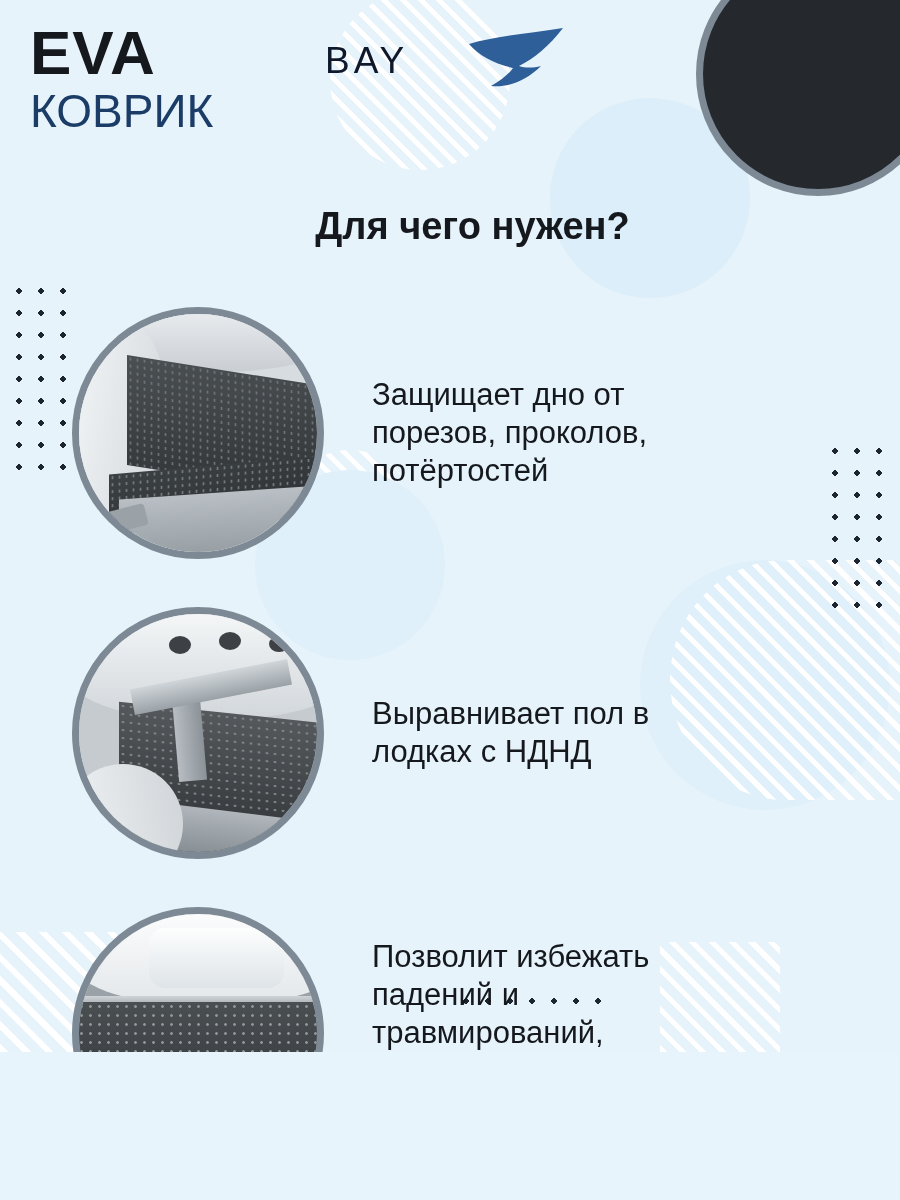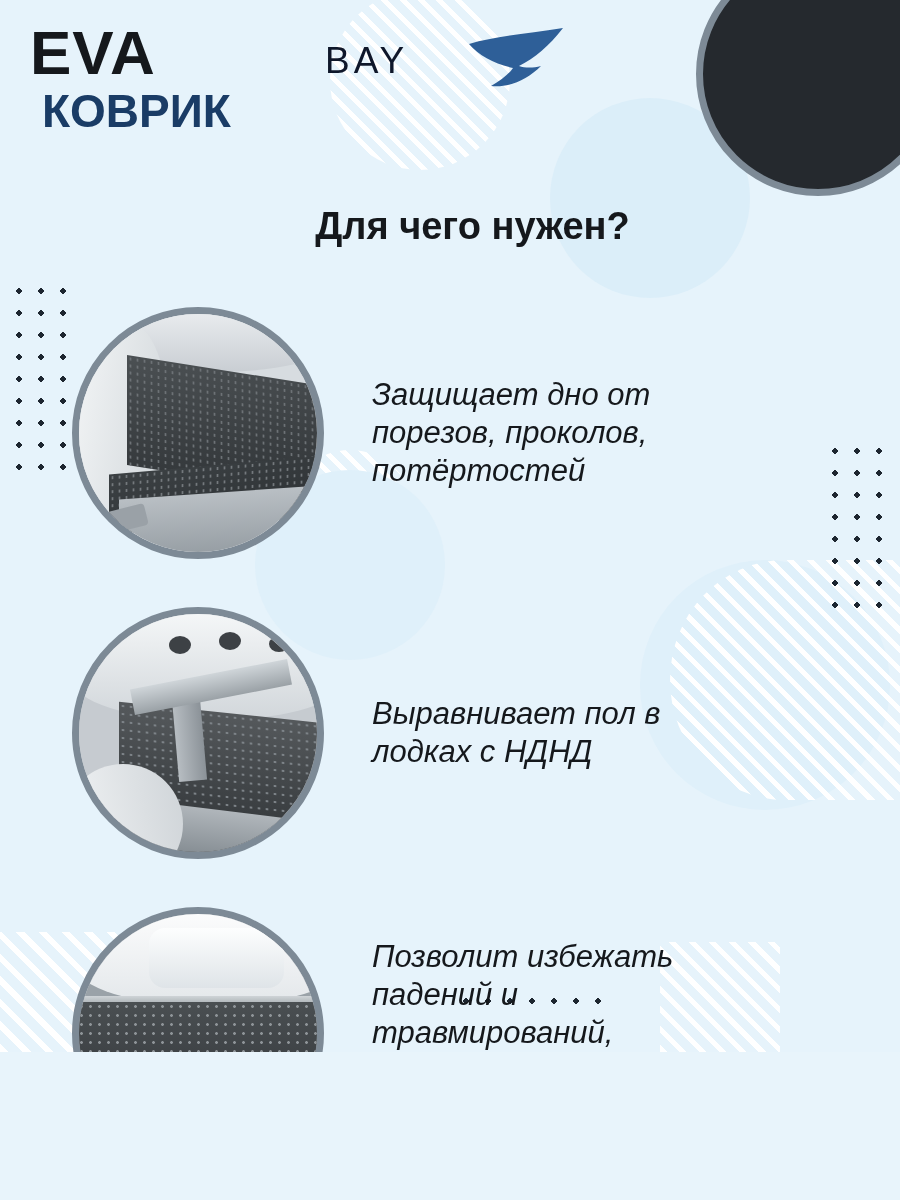--- a/index.html
+++ b/index.html
@@ -130,24 +130,24 @@
   .title-eva {
     font-size: 62px;
     font-weight: bold;
     color: #15181c;
     letter-spacing: 1px;
     line-height: 1.05;
     margin: 0;
   }
   .title-kovrik {
     font-size: 46px;
-    font-weight: bold;
+    font-weight: normal;
     color: #1a3c66;
     line-height: 1.05;
-    margin: 12px;
+    margin: 0;
     margin-top: 2px;
   }
 
   .logo {
     position: absolute;
     top: 24px; left: 325px;
     width: 245px;
     height: 70px;
   }
   .logo-text {
@@ -181,21 +181,20 @@
     position: absolute;
     top: 283px;
     left: 0;
     width: 900px;
   }
   .feature {
     position: relative;
     display: flex;
     align-items: center;
     height: 300px;
-    font-style: italic;
   }
   .thumb-wrap {
     position: relative;
     margin-left: 72px;
     width: 252px;
     height: 252px;
     flex: 0 0 252px;
   }
   .thumb {
     width: 252px;

